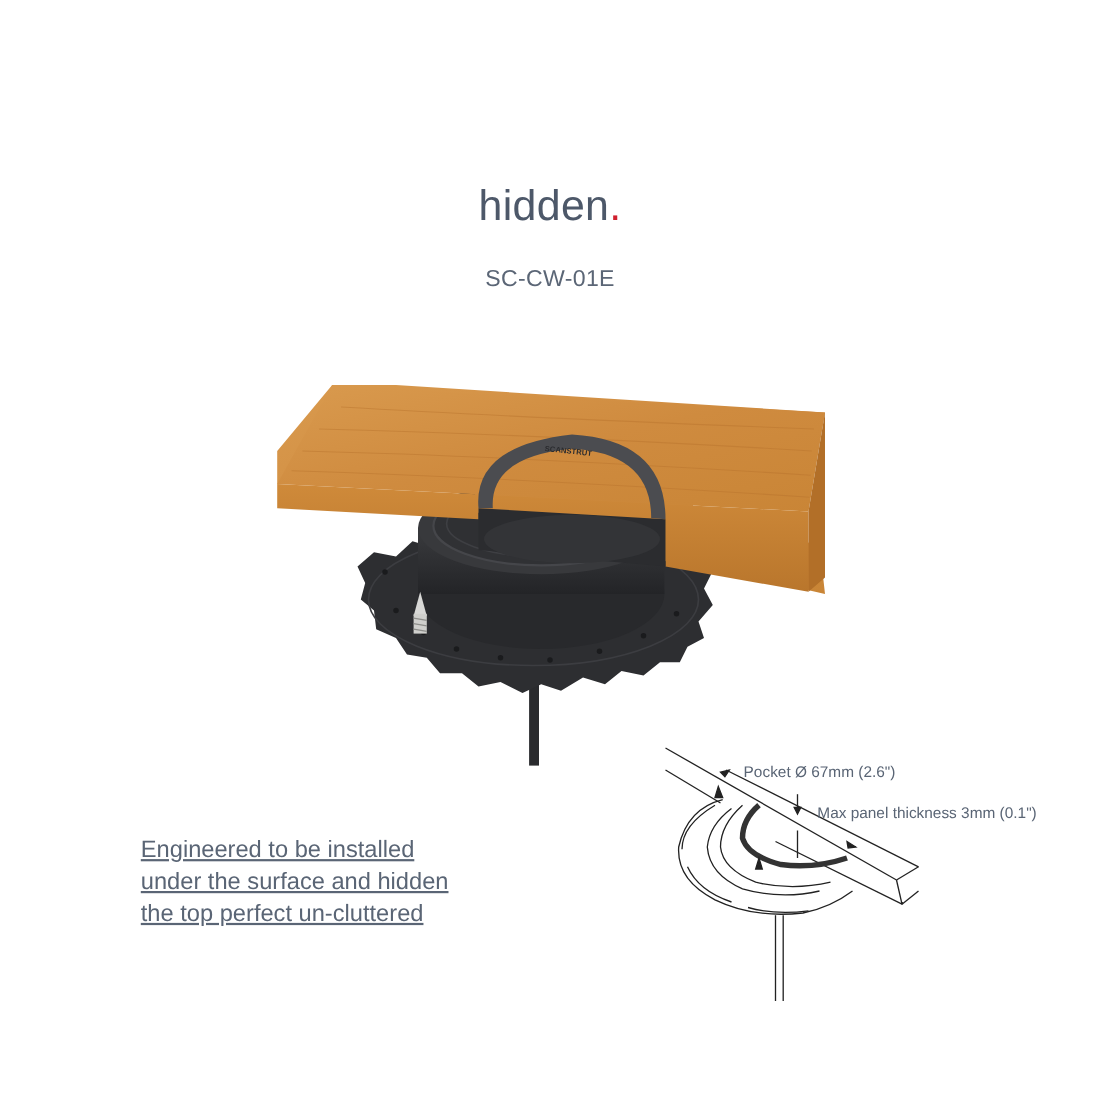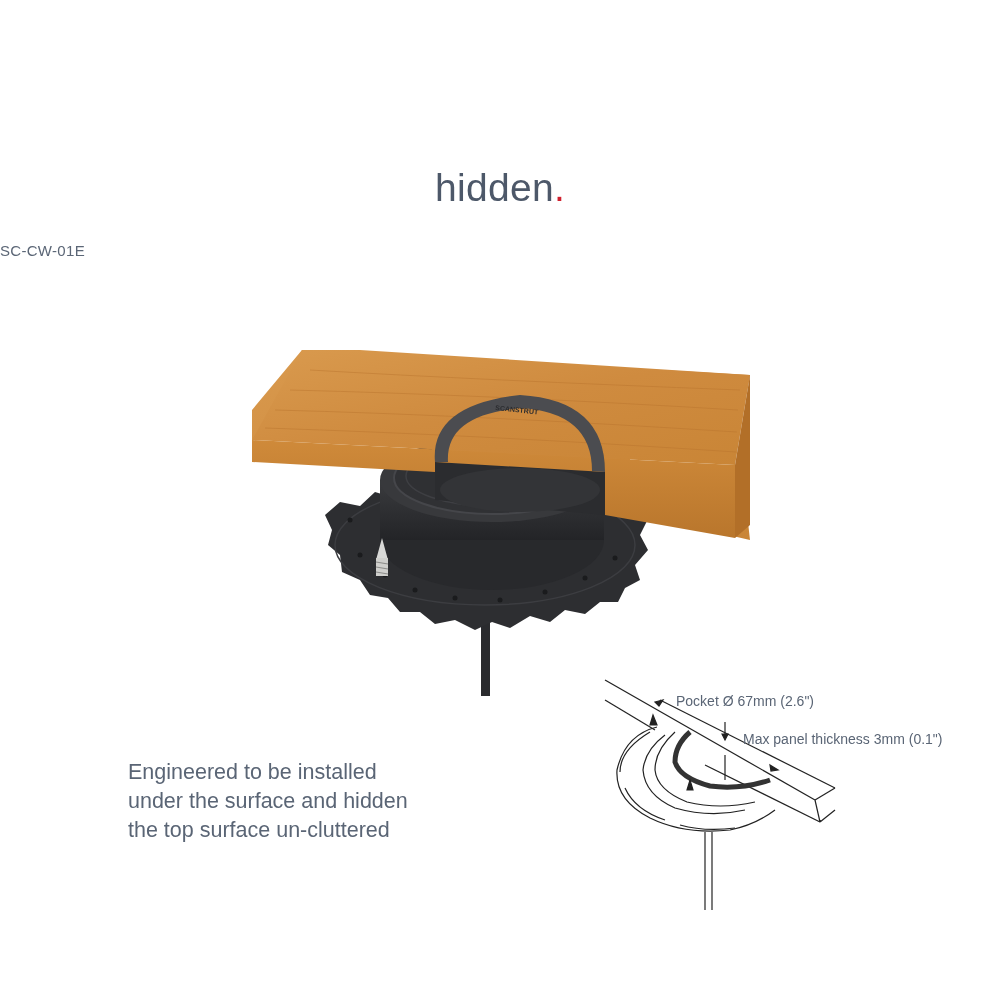--- a/index.html
+++ b/index.html
@@ -1,22 +1,22 @@
 <!DOCTYPE html>
 <html><head>
 <meta charset="utf-8">
 <style>
   html, body { margin:0; padding:0; background:#ffffff; }
   body { width:1000px; height:1000px; position:relative; overflow:hidden; font-family:"Liberation Sans", sans-serif; color:#4a5563; }
   .headline { position:absolute; left:0; width:1000px; top:166px; text-align:center; font-size:39px; font-weight:normal; color:#4d5869; letter-spacing:0.3px; }
   .headline .dot { color:#d0202e; }
-  .model { position:absolute; left:0; width:1000px; top:242px; font-size:15px; color:#5b6676; letter-spacing:0.3px; }
+  .model { position:absolute; left:0; width:1000px; top:242px; text-align:center; font-size:21px; color:#5b6676; letter-spacing:0.3px; }
   .product-render { position:absolute; left:230px; top:340px; width:540px; height:360px; }
   .install-diagram { position:absolute; left:595px; top:670px; width:400px; height:250px; }
-  .desc { position:absolute; left:128px; top:758px; width:320px; font-size:21.5px; line-height:29px; color:#5a6575; }
+  .desc { position:absolute; left:128px; top:758px; width:320px; font-size:21.5px; line-height:29px; color:#5a6575;text-decoration:underline; }
   .desc span { display:block; white-space:nowrap; }
   .dim-label { position:absolute; font-size:14px; color:#5a6575; white-space:nowrap; }
   .dim-pocket { left:676px; top:693px; }
   .dim-thickness { left:743px; top:731px; }
 </style>
 </head>
 <body>
 
 <div class="headline"><span>hidden</span><span class="dot">.</span></div>
 
@@ -139,14 +139,14 @@
     <path d="M175,95 L183,100 L176,101 Z" fill="#222"></path>
   </g>
 </svg>
 
 <div class="dim-label dim-pocket">Pocket Ø 67mm (2.6")</div>
 <div class="dim-label dim-thickness">Max panel thickness 3mm (0.1")</div>
 
 <div class="desc">
   <span>Engineered to be installed</span>
   <span>under the surface and hidden</span>
-  <span>the top surface un-cluttered</span>
+  <span>the top perfect un-cluttered</span>
 </div>
 
 </body></html>

